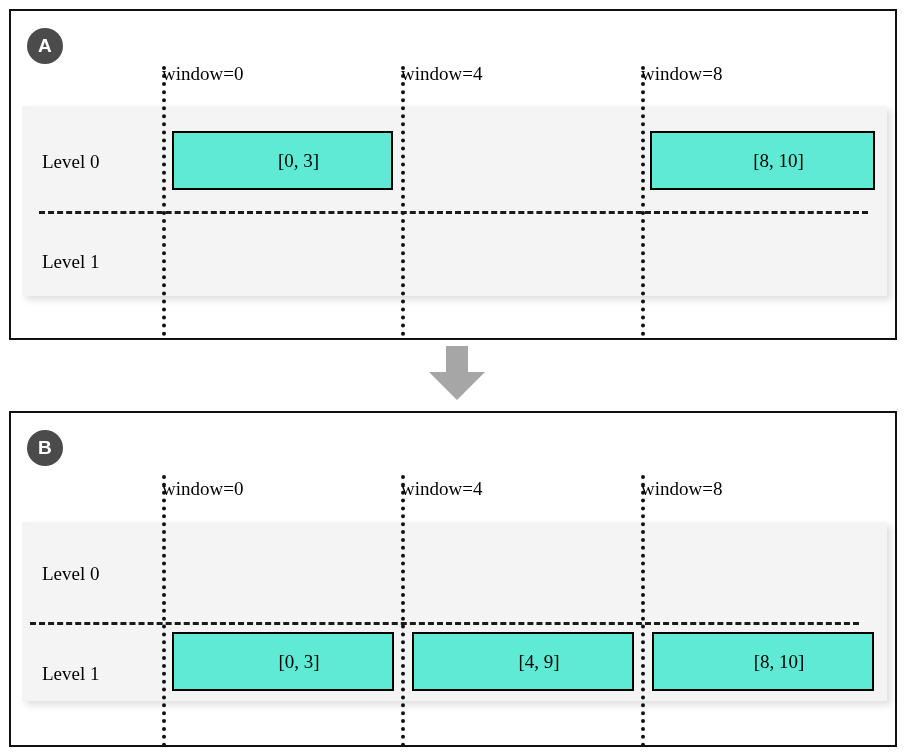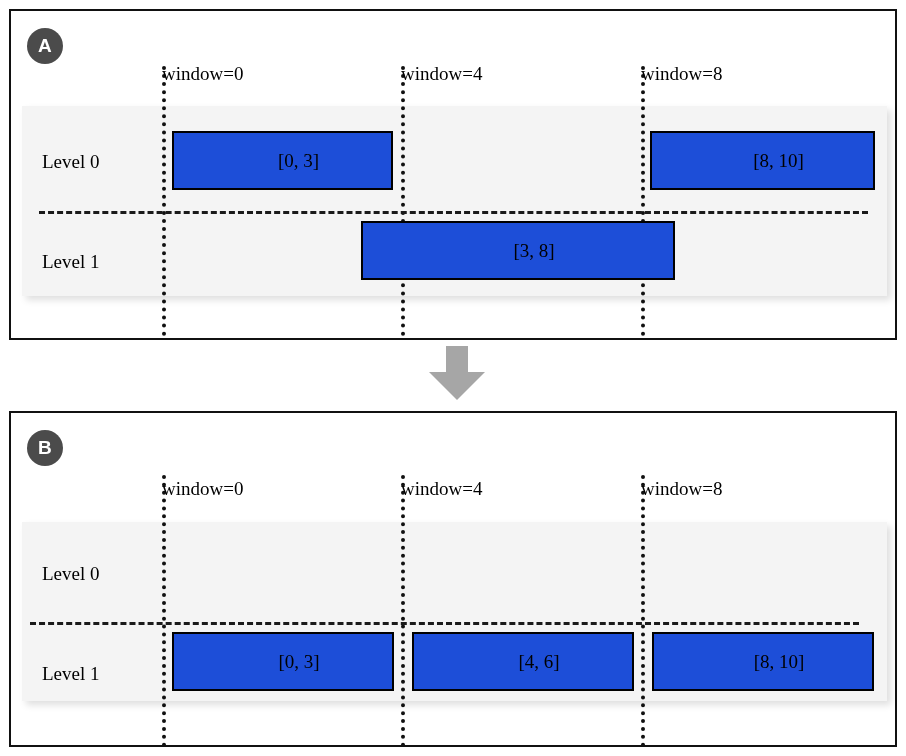--- a/index.html
+++ b/index.html
@@ -85,21 +85,21 @@
     position: absolute;
     font-size: 19px;
     white-space: nowrap;
   }
 
   
   .interval-box {
     position: absolute;
     box-sizing: border-box;
     border: 2.5px solid #000000;
-    background: #1d4ed8;
+    background: #5eead4;
     display: flex;
     align-items: center;
     justify-content: center;
     font-size: 19px;
     white-space: nowrap;
     padding-left: 32px;
   }
 
   
   #transition-arrow {
@@ -136,21 +136,20 @@
     <div class="window-label" id="a-wl-1" style="left: 390px; width: 240px; top: 52px;">window=4</div>
     <div class="window-label" id="a-wl-2" style="left: 630px; width: 246px; top: 52px;">window=8</div>
 
     <div class="level-label" id="a-ll-0" style="left: 31px; top: 140px;">Level 0</div>
     <div class="level-label" id="a-ll-1" style="left: 31px; top: 240px;">Level 1</div>
 
     <div class="level-divider" id="a-divider" style="left: 28px; top: 200px; width: 829px;"></div>
 
     <div class="interval-box" id="a-box-0" style="left: 161px; width: 221px; top: 120px; height: 59px;">[0, 3]</div>
     <div class="interval-box" id="a-box-1" style="left: 639px; width: 225px; top: 120px; height: 59px;">[8, 10]</div>
-    <div class="interval-box" id="a-box-2" style="left: 350px; width: 314px; top: 210px; height: 59px;">[3, 8]</div>
   </div>
 
   <svg id="transition-arrow" viewBox="0 0 60 58">
     <polygon points="19,2 41,2 41,28 58,28 30,56 2,28 19,28" fill="#a6a6a6"></polygon>
   </svg>
 
 
   <div class="panel" id="panel-b">
 
     <div class="panel-badge">B</div>
@@ -164,17 +163,17 @@
     <div class="window-label" id="b-wl-0" style="left: 151px; width: 239px; top: 65px;">window=0</div>
     <div class="window-label" id="b-wl-1" style="left: 390px; width: 240px; top: 65px;">window=4</div>
     <div class="window-label" id="b-wl-2" style="left: 630px; width: 246px; top: 65px;">window=8</div>
 
     <div class="level-label" id="b-ll-0" style="left: 31px; top: 150px;">Level 0</div>
     <div class="level-label" id="b-ll-1" style="left: 31px; top: 250px;">Level 1</div>
 
     <div class="level-divider" id="b-divider" style="left: 19px; top: 209px; width: 829px;"></div>
 
     <div class="interval-box" id="b-box-0" style="left: 161px; width: 222px; top: 219px; height: 59px;">[0, 3]</div>
-    <div class="interval-box" id="b-box-1" style="left: 401px; width: 222px; top: 219px; height: 59px;">[4, 6]</div>
+    <div class="interval-box" id="b-box-1" style="left: 401px; width: 222px; top: 219px; height: 59px;">[4, 9]</div>
     <div class="interval-box" id="b-box-2" style="left: 641px; width: 222px; top: 219px; height: 59px;">[8, 10]</div>
   </div>
 
 </div>
 
 </body></html>

